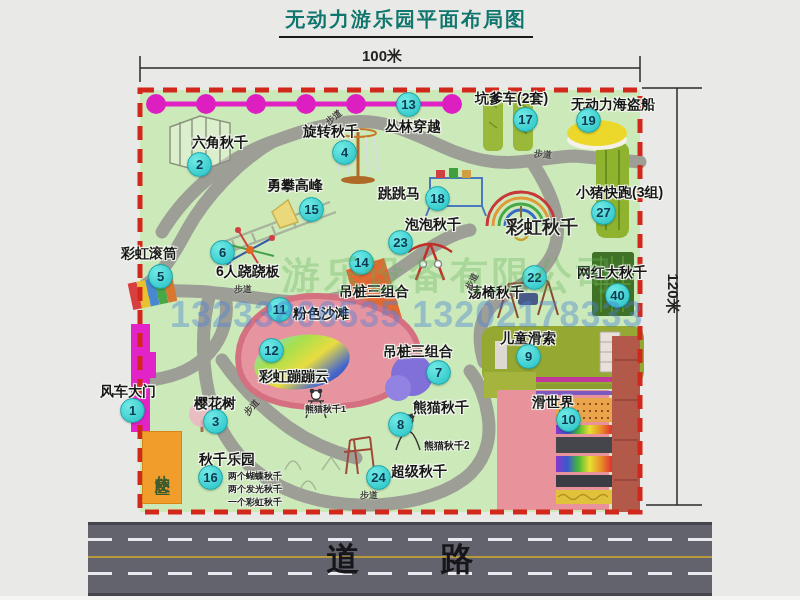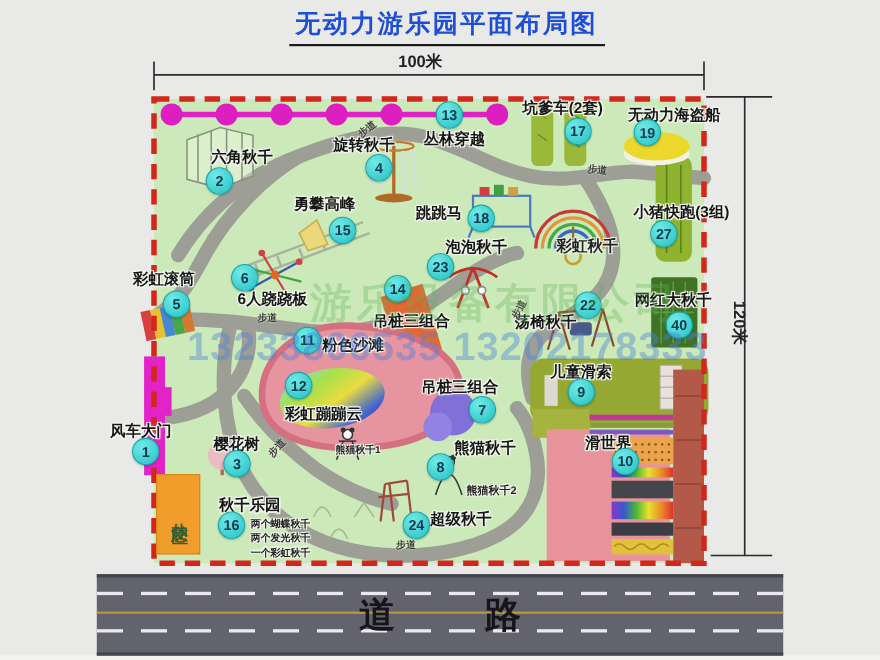--- a/index.html
+++ b/index.html
@@ -5,21 +5,21 @@
   html,body{margin:0;padding:0;}
   body{
     width:800px;height:600px;position:relative;overflow:hidden;
     background:#e9e9e7;
     font-family:"Liberation Sans","DejaVu Sans",sans-serif;
   }
   .layer{position:absolute;left:0;top:0;width:800px;height:600px;}
   
   .title-wrap{position:absolute;left:0;top:6px;width:800px;text-align:center;z-index:9;}
   .title{
-    display:inline-block;font-size:23px;font-weight:bold;color:#1d4ed8;
+    display:inline-block;font-size:20px;font-weight:bold;color:#0f766e;
     letter-spacing:2px;border-bottom:2.5px solid #1a1a1a;padding:0 6px 3px 6px;margin-left:12px;
   }
   
   .dim{position:absolute;font-size:15px;font-weight:bold;color:#222;z-index:6;}
   .dim-w{left:362px;top:47px;}
   .dim-h{left:652px;top:284px;transform:rotate(90deg);transform-origin:center;}
   
   #item-layer{z-index:5;pointer-events:none;}
   .item-label{
     position:absolute;font-size:14px;font-weight:bold;color:#161616;white-space:nowrap;
@@ -30,21 +30,21 @@
     background:radial-gradient(circle at 35% 30%,#72eae6,#23c0c4);
     border:1px solid #17a4aa;box-sizing:border-box;
     color:#0c3a52;font-weight:bold;font-size:13px;
     display:flex;align-items:center;justify-content:center;
     box-shadow:0 1px 2px rgba(0,0,0,.25);
   }
   .sub-label{
     position:absolute;font-weight:bold;color:#222;white-space:nowrap;z-index:5;
     text-shadow:-1px -1px 0 #eef4ea,1px -1px 0 #eef4ea,-1px 1px 0 #eef4ea,1px 1px 0 #eef4ea;
   }
-  .rainbow-swing{left:506px;top:215px;font-size:14px;}
+  .rainbow-swing{left:506px;top:215px;font-size:18px;}
   .panda1{left:305px;top:403px;font-size:9px;}
   .panda2{left:424px;top:439px;font-size:10px;}
   .swing-lines{left:228px;top:470px;font-size:9px;line-height:13px;}
   
   .pl{position:absolute;font-size:9px;font-weight:bold;color:#3c3c38;z-index:5;
       text-shadow:0 0 2px #e8eee2;}
   .pl1{left:325px;top:111px;transform:rotate(-38deg);}
   .pl2{left:534px;top:148px;transform:rotate(6deg);}
   .pl3{left:234px;top:283px;}
   .pl4{left:463px;top:275px;transform:rotate(-62deg);}

